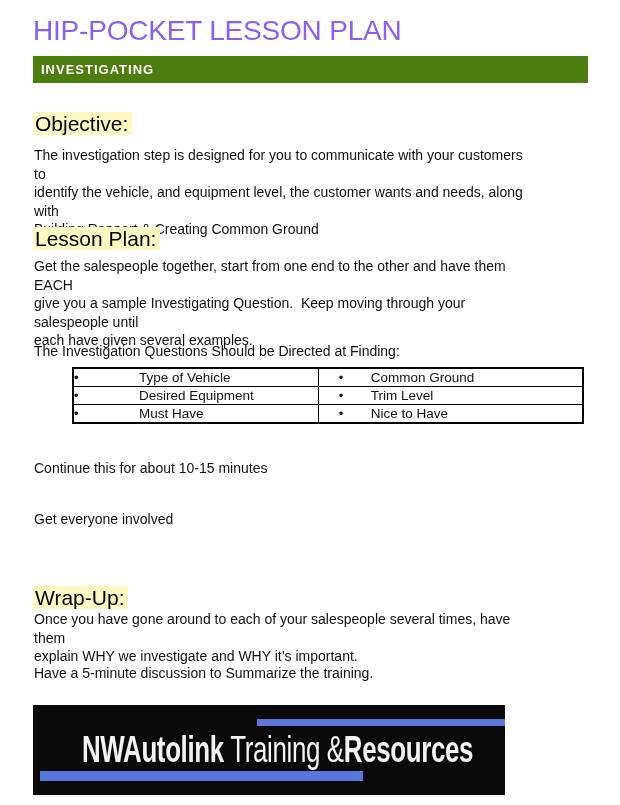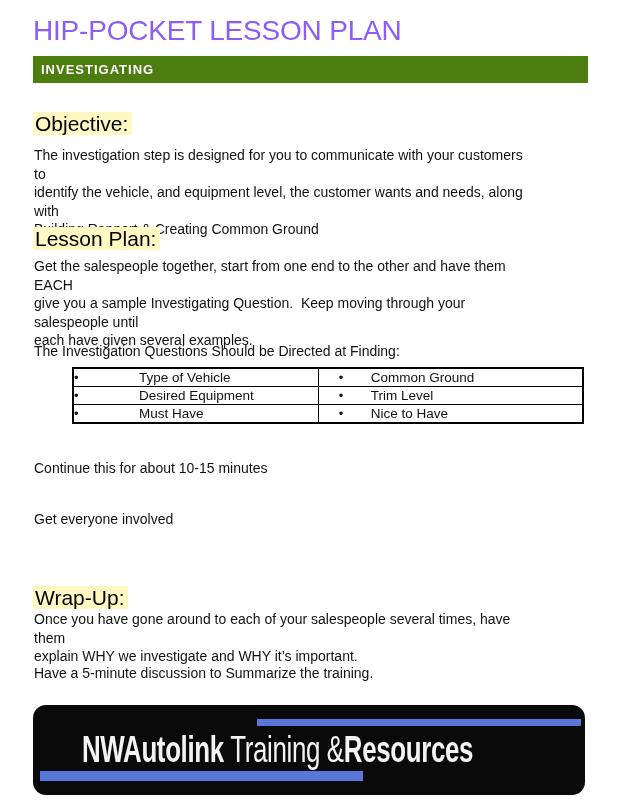--- a/index.html
+++ b/index.html
@@ -52,22 +52,22 @@
     vertical-align: middle; white-space: nowrap; overflow: hidden;
   }
   table.q-table { border: 2px solid #000000; }
   td.c1 { width: 246px; padding-left: 0; }
   td.c2 { width: 266px; padding-left: 20px; }
   .bullet { display: inline-block; font-size: 13px; }
   td.c1 .bullet { width: 65px; }
   td.c2 .bullet { width: 32px; }
 
   .logo {
-    position: absolute; top: 705px; left: 33px; width: 552px; height: 90px;
-    background: #0a0a0a; overflow: hidden; border-radius: 13px;
+    position: absolute; top: 705px; left: 33px; width: 472px; height: 90px;
+    background: #0a0a0a; overflow: hidden;
   }
   .logo-bar-top {
     position: absolute; top: 14px; left: 224px; width: 324px; height: 7px;
     background: #5b76db;
   }
   .logo-bar-bottom {
     position: absolute; top: 66px; left: 7px; width: 323px; height: 10px;
     background: #5b76db;
   }
   .logo-text {

